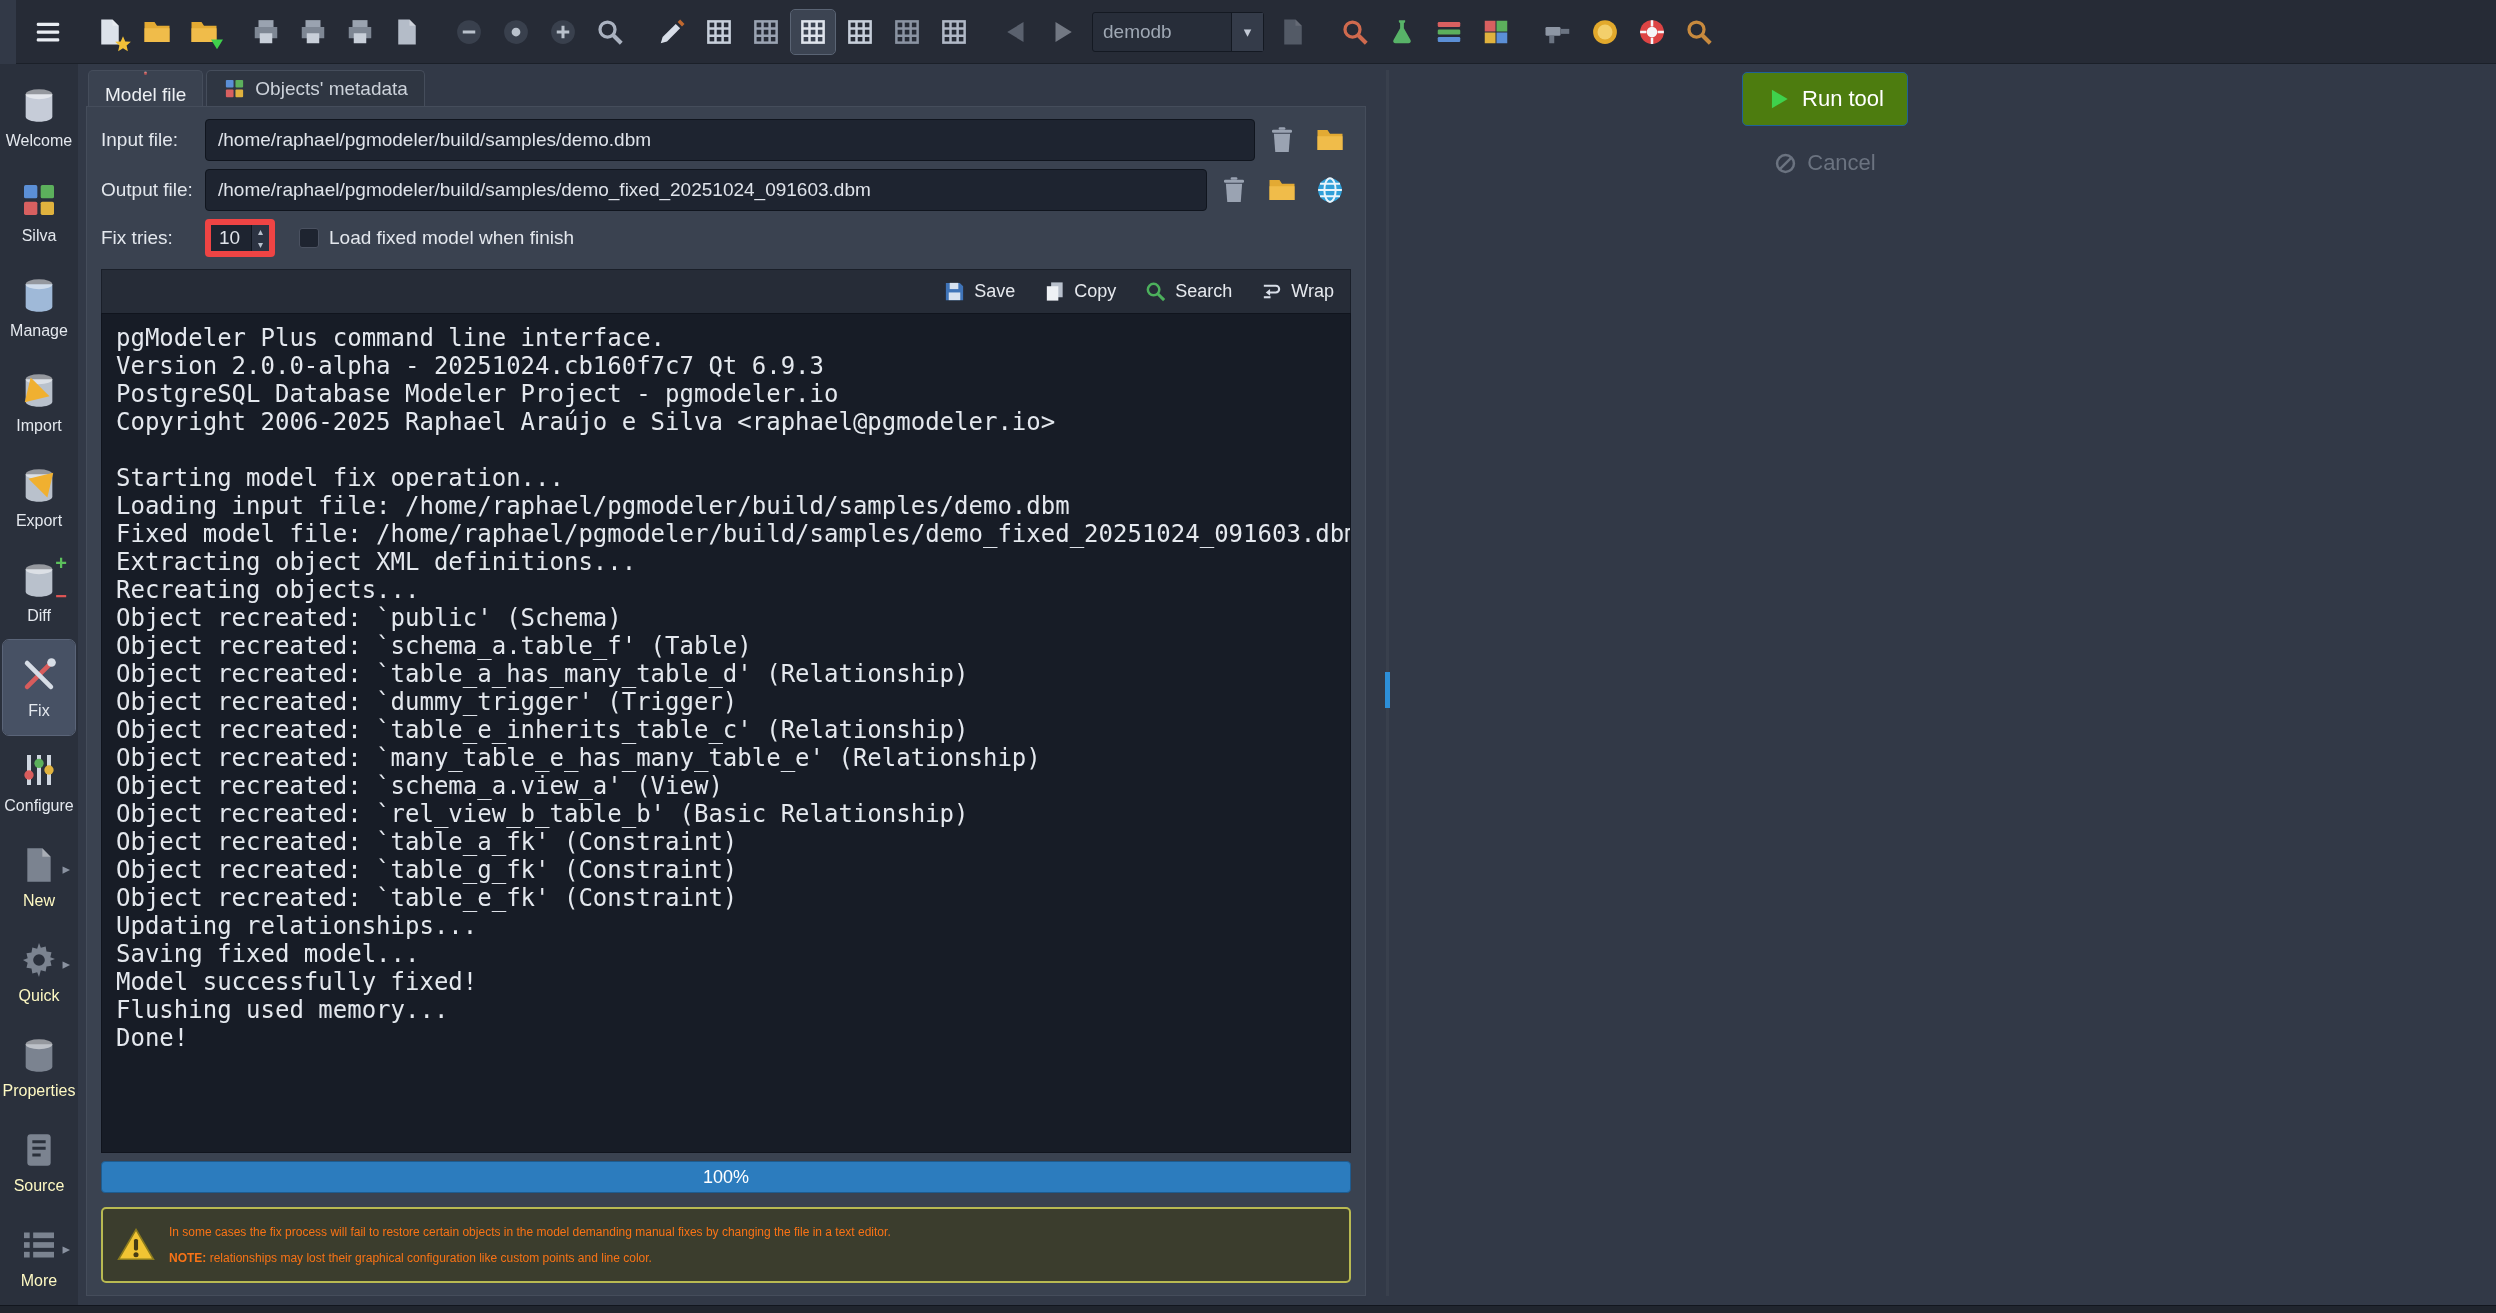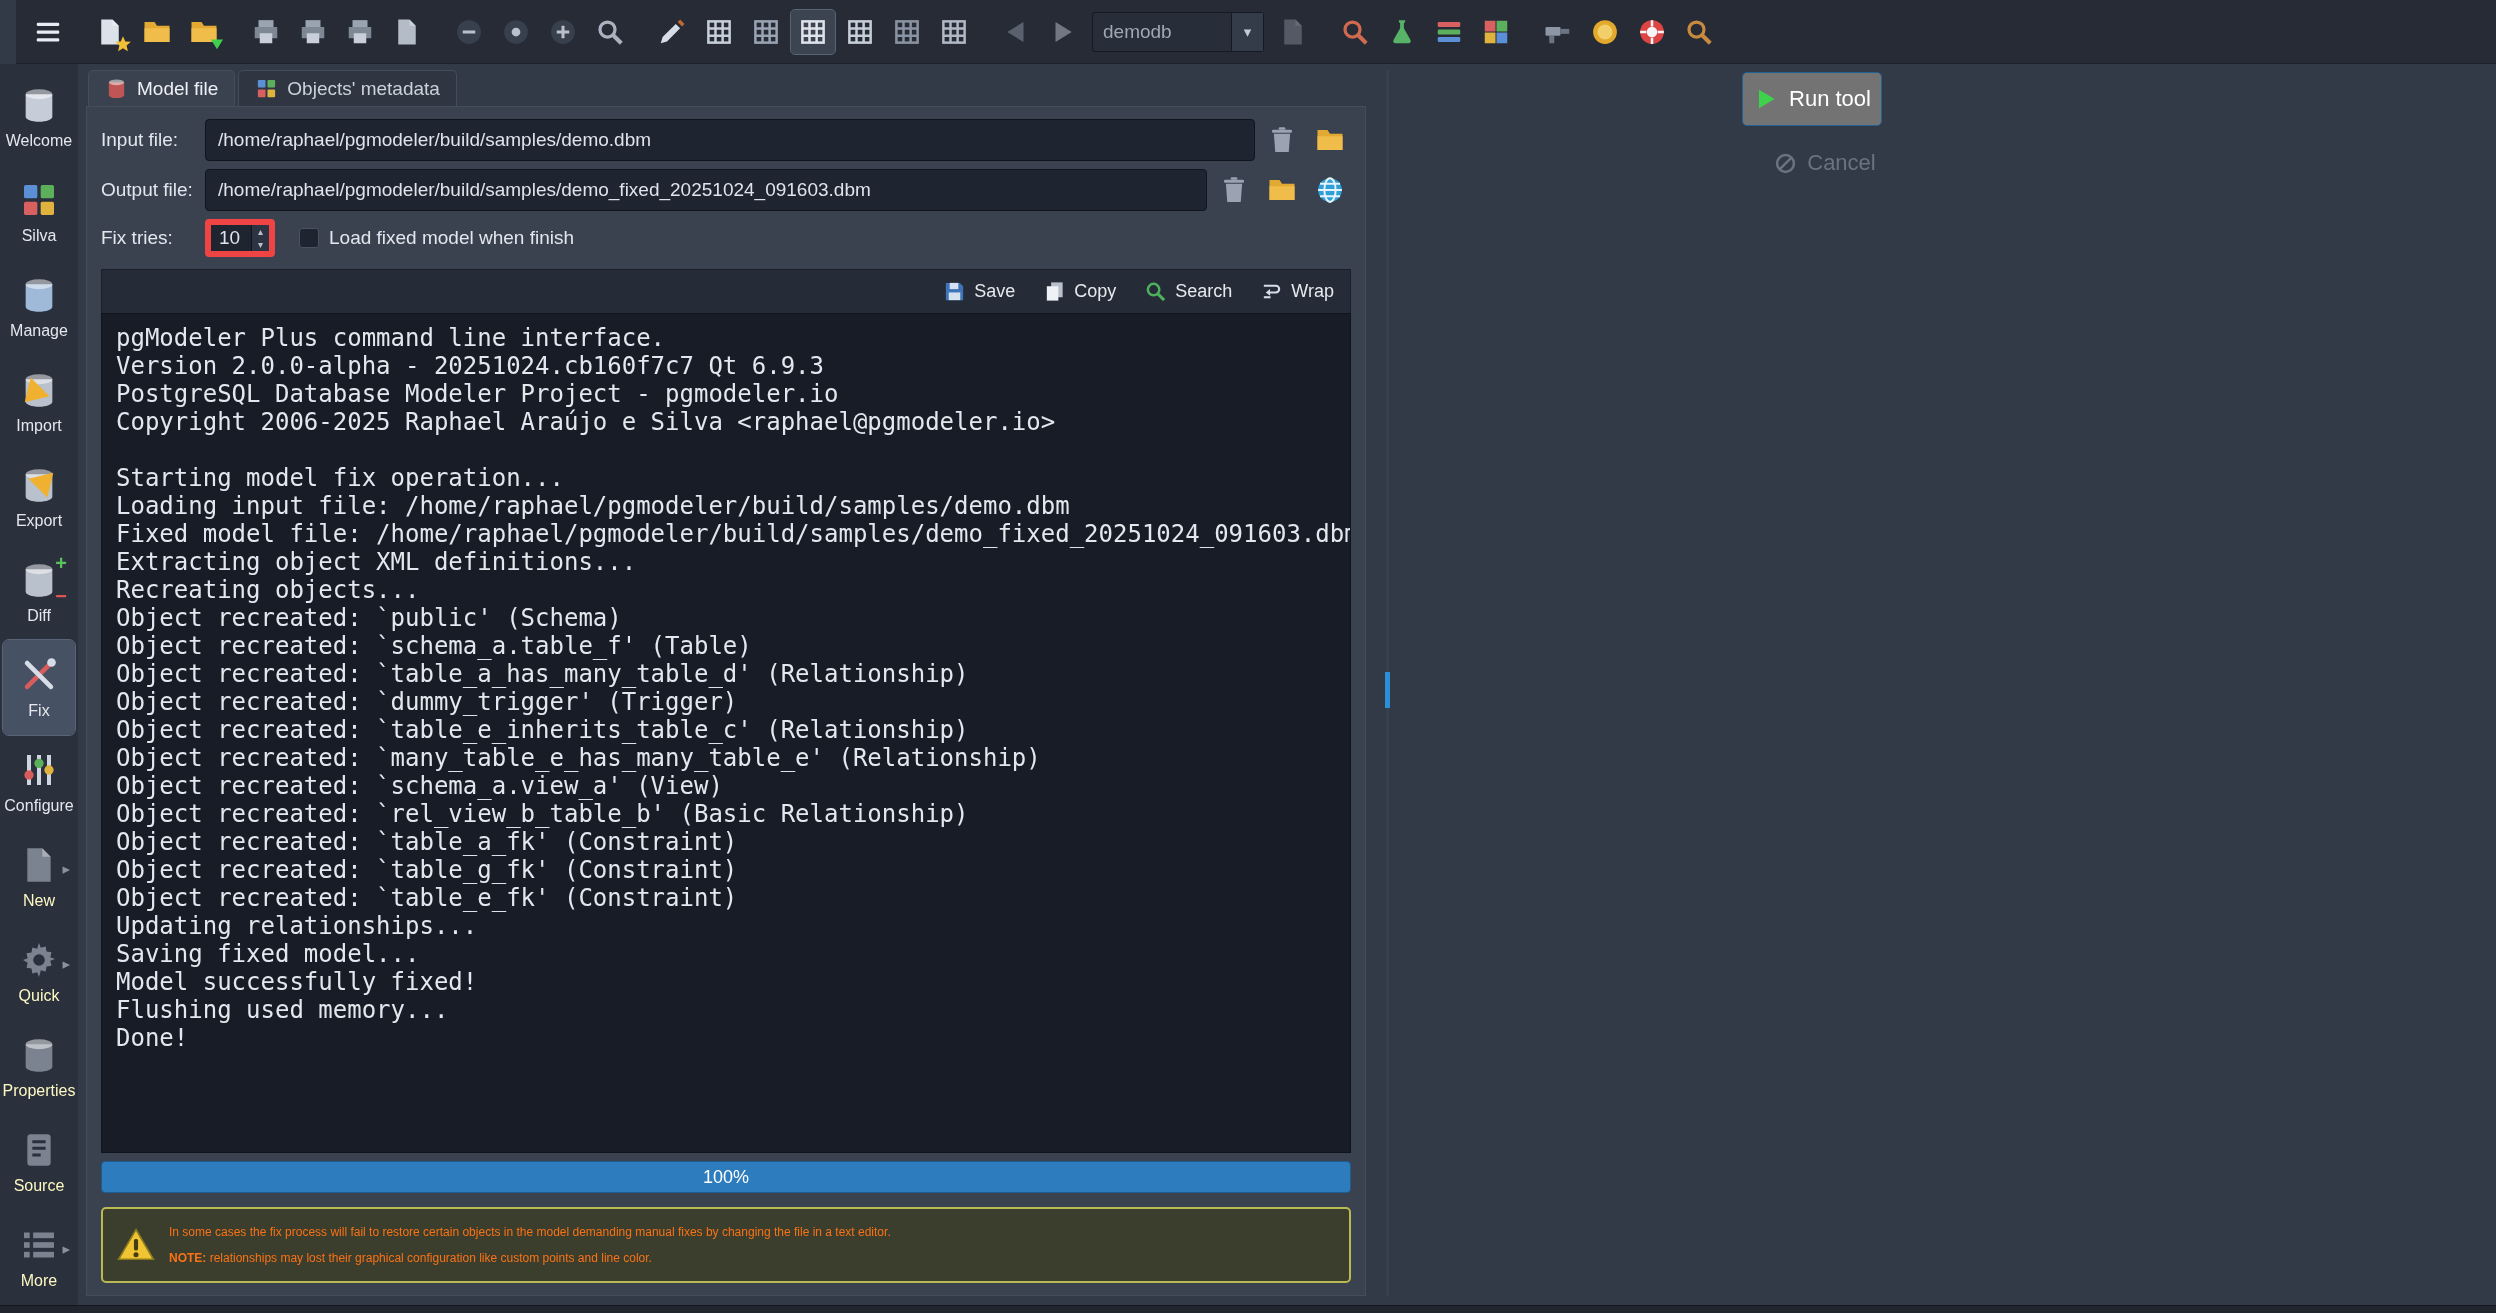--- a/index.html
+++ b/index.html
@@ -60,21 +60,21 @@
   .diffminus { position:absolute; right:-8px; bottom:-8px; color:#e05555; font-size:20px; font-weight:bold; }
 
   
   .panel { position:absolute; left:86px; top:70px; width:1280px; height:1226px; }
   .tabbar { height:36px; display:flex; gap:3px; padding-left:2px; }
   .tab {
     display:flex; align-items:center; gap:9px; padding:0 16px; font-size:19px;
     border:1px solid #454d5b; border-bottom:none; border-radius:5px 5px 0 0;
   }
   .tab svg { width:23px; height:23px; }
-  .tab.active { background:#3a4250; color:#edf0f4; position:relative; z-index:2; }
+  .tab.active { background:#3a4250; color:#edf0f4; position:relative; z-index:2;flex-direction:column; }
   .tab.inactive { background:#2f3642; color:#ccd2da; }
   .content {
     position:absolute; left:0; right:0; top:36px; bottom:0;
     background:#3a4250; border:1px solid #454d5b; padding:12px 14px;
     display:flex; flex-direction:column;
   }
   .frow { display:flex; align-items:center; margin-bottom:8px; }
   .flabel { width:104px; font-size:19px; color:#e3e7ed; flex:none; }
   .tinput {
     flex:1; height:42px; background:#1e2430; border:1px solid #10151e; border-radius:4px;
@@ -112,22 +112,22 @@
   .warnbox {
     margin-top:14px; min-height:76px; border:2px solid #b9ba52; border-radius:5px; background:#3b3d2d;
     display:flex; align-items:center; gap:14px; padding:8px 14px;
   }
   .warnbox .wicon { width:38px; height:38px; flex:none; }
   .warntext { font-size:12px; color:#f97316; line-height:26px; }
   .warntext b { font-weight:bold; }
 
   
   .run-btn {
-    position:absolute; left:1742px; top:72px; width:140px; height:54px;
-    background:#737373; border:1px solid #1f6296; border-radius:5px;
+    position:absolute; left:1742px; top:72px; width:166px; height:54px;
+    background:#4d7c0f; border:1px solid #1f6296; border-radius:5px;
     display:flex; align-items:center; justify-content:center; gap:10px; color:#fff; font-size:22px;
   }
   .run-btn svg { width:26px; height:26px; }
   .cancel-btn {
     position:absolute; left:1742px; top:136px; width:166px; height:54px;
     background:transparent; border:none;
     display:flex; align-items:center; justify-content:center; gap:10px; color:#6b7380; font-size:22px;
   }
   .cancel-btn svg { width:23px; height:23px; }
 

